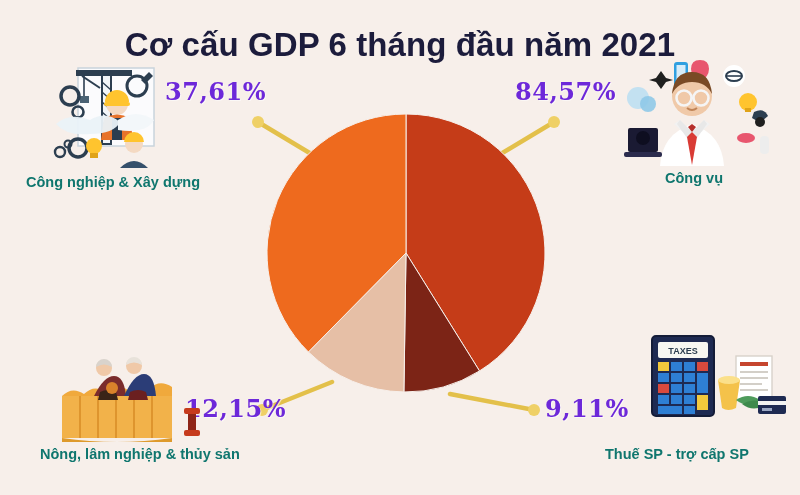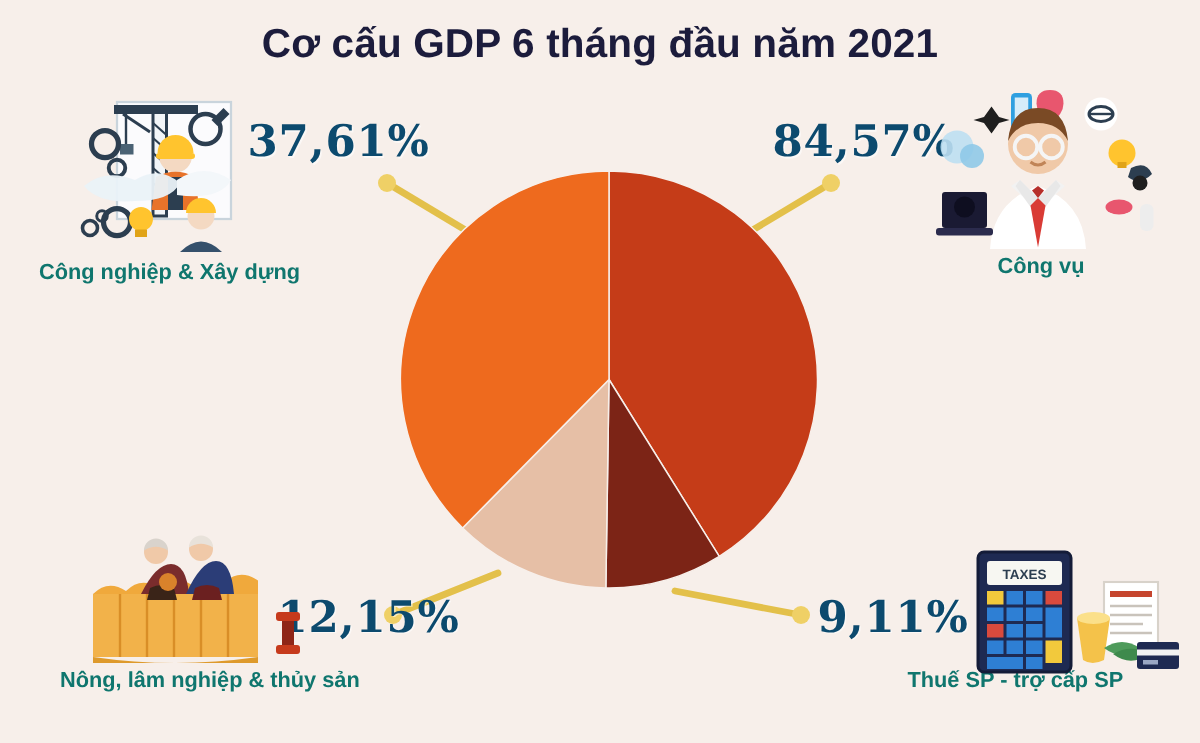--- a/index.html
+++ b/index.html
@@ -17,47 +17,47 @@
   #stage {
     position: relative;
     width: 800px;
     height: 495px;
     background: #F7EFEA;
   }
 
   
   .title {
     position: absolute;
-    top: 14px;
+    top: 26px;
     left: 0;
     width: 800px;
     text-align: center;
-    font-size: 27px;
+    font-size: 33px;
     font-weight: bold;
     color: #1C1C3C;
     letter-spacing: 0.1px;
   }
 
   
   .pie-wrap {
     position: absolute;
     left: 266px;
     top: 113px;
     width: 280px;
     height: 280px;
   }
   .pie-svg { display: block; }
 
   
   .pct {
     position: absolute;
     font-family: "DejaVu Serif", "Liberation Serif", serif;
     font-weight: bold;
-    font-size: 29px;
-    color: #0c4a6e;
+    font-size: 24px;
+    color: #6d28d9;
     letter-spacing: 0.5px;
     white-space: nowrap;
     text-shadow: 1px 1px 0 rgba(255,255,255,0.55);
   }
   .pct-ci { left: 165px; top: 77px; }
   .pct-dv { left: 515px; top: 77px; }
   .pct-nl { left: 185px; top: 394px; }
   .pct-th { left: 545px; top: 394px; text-align: center; }
 
   
@@ -79,21 +79,21 @@
     left: 0; top: 0;
     width: 800px; height: 495px;
     pointer-events: none;
   }
 
   
   .icon-box { position: absolute; }
   .icon-ci { left: 42px;  top: 52px;  width: 142px; height: 120px; }
   .icon-dv { left: 622px; top: 50px;  width: 152px; height: 122px; }
   .icon-nl { left: 56px;  top: 352px; width: 152px; height: 96px;  }
-  .icon-th { left: 644px; top: 364px; width: 150px; height: 96px;  }
+  .icon-th { left: 644px; top: 332px; width: 150px; height: 96px;  }
 </style>
 </head>
 <body>
 
 <div id="stage">
 
   <div class="title">Cơ cấu GDP 6 tháng đầu năm 2021</div>
 
   <svg class="leaders" viewBox="0 0 800 495" width="800" height="495">
 

